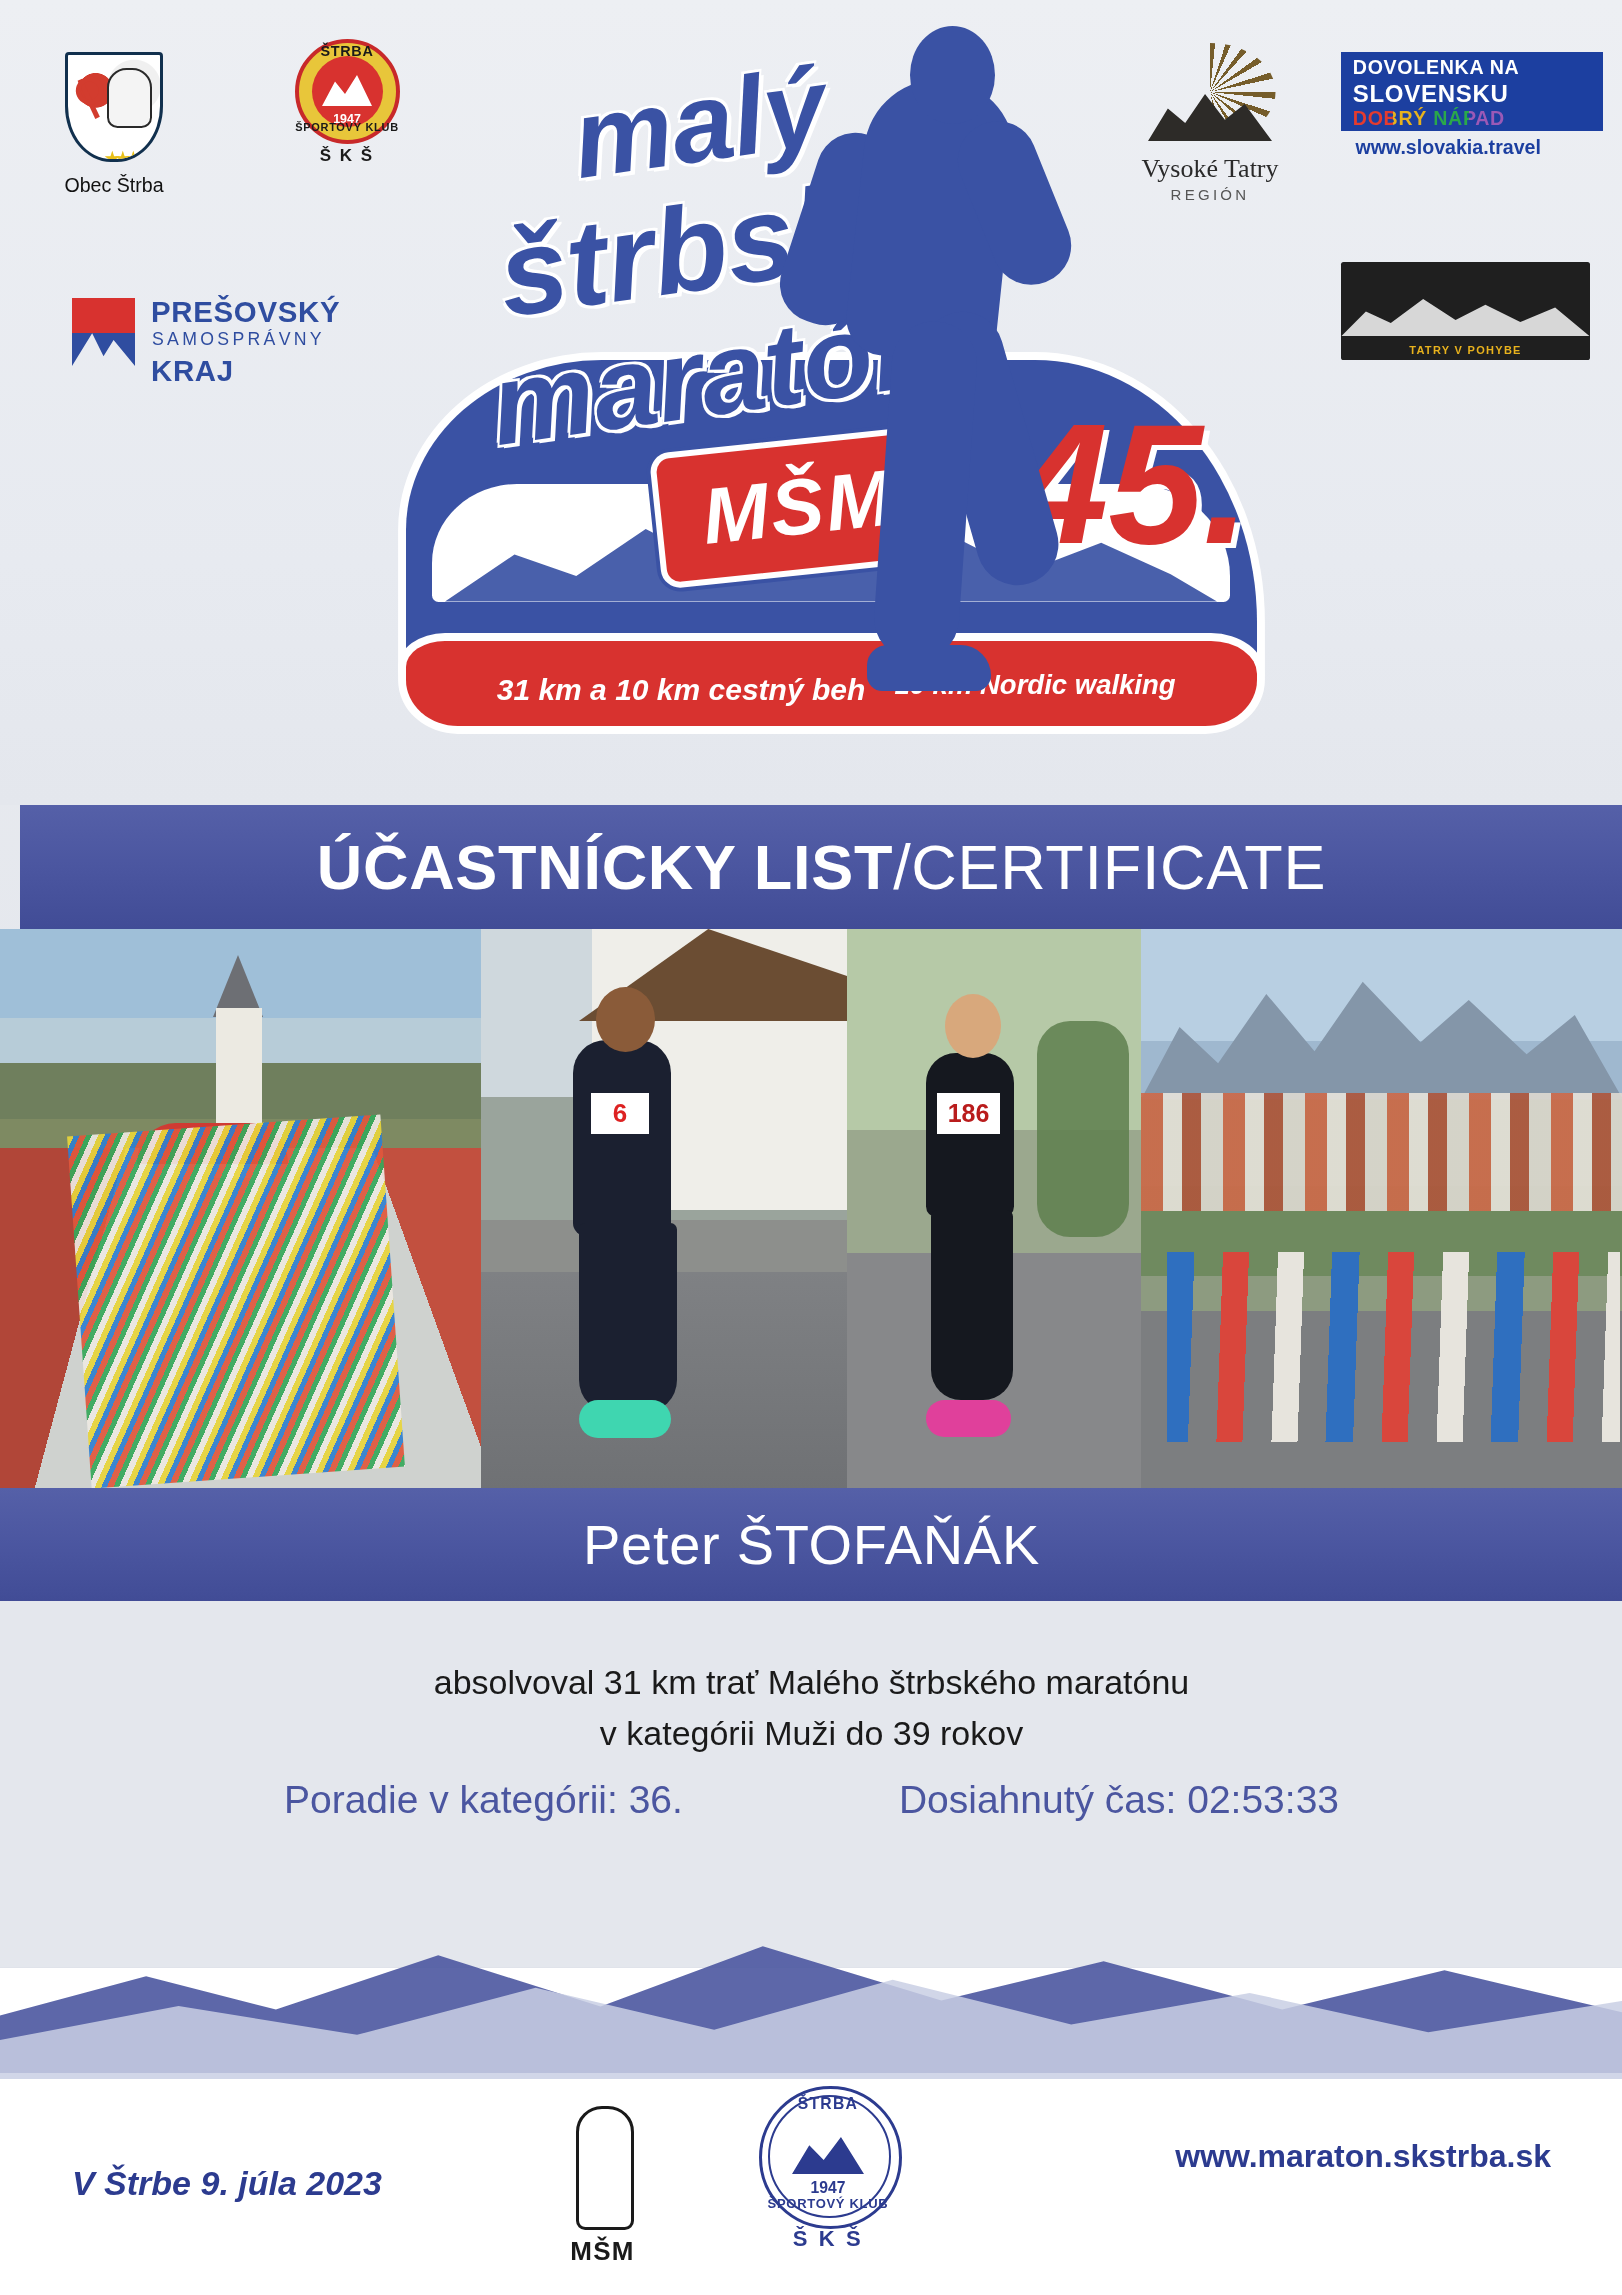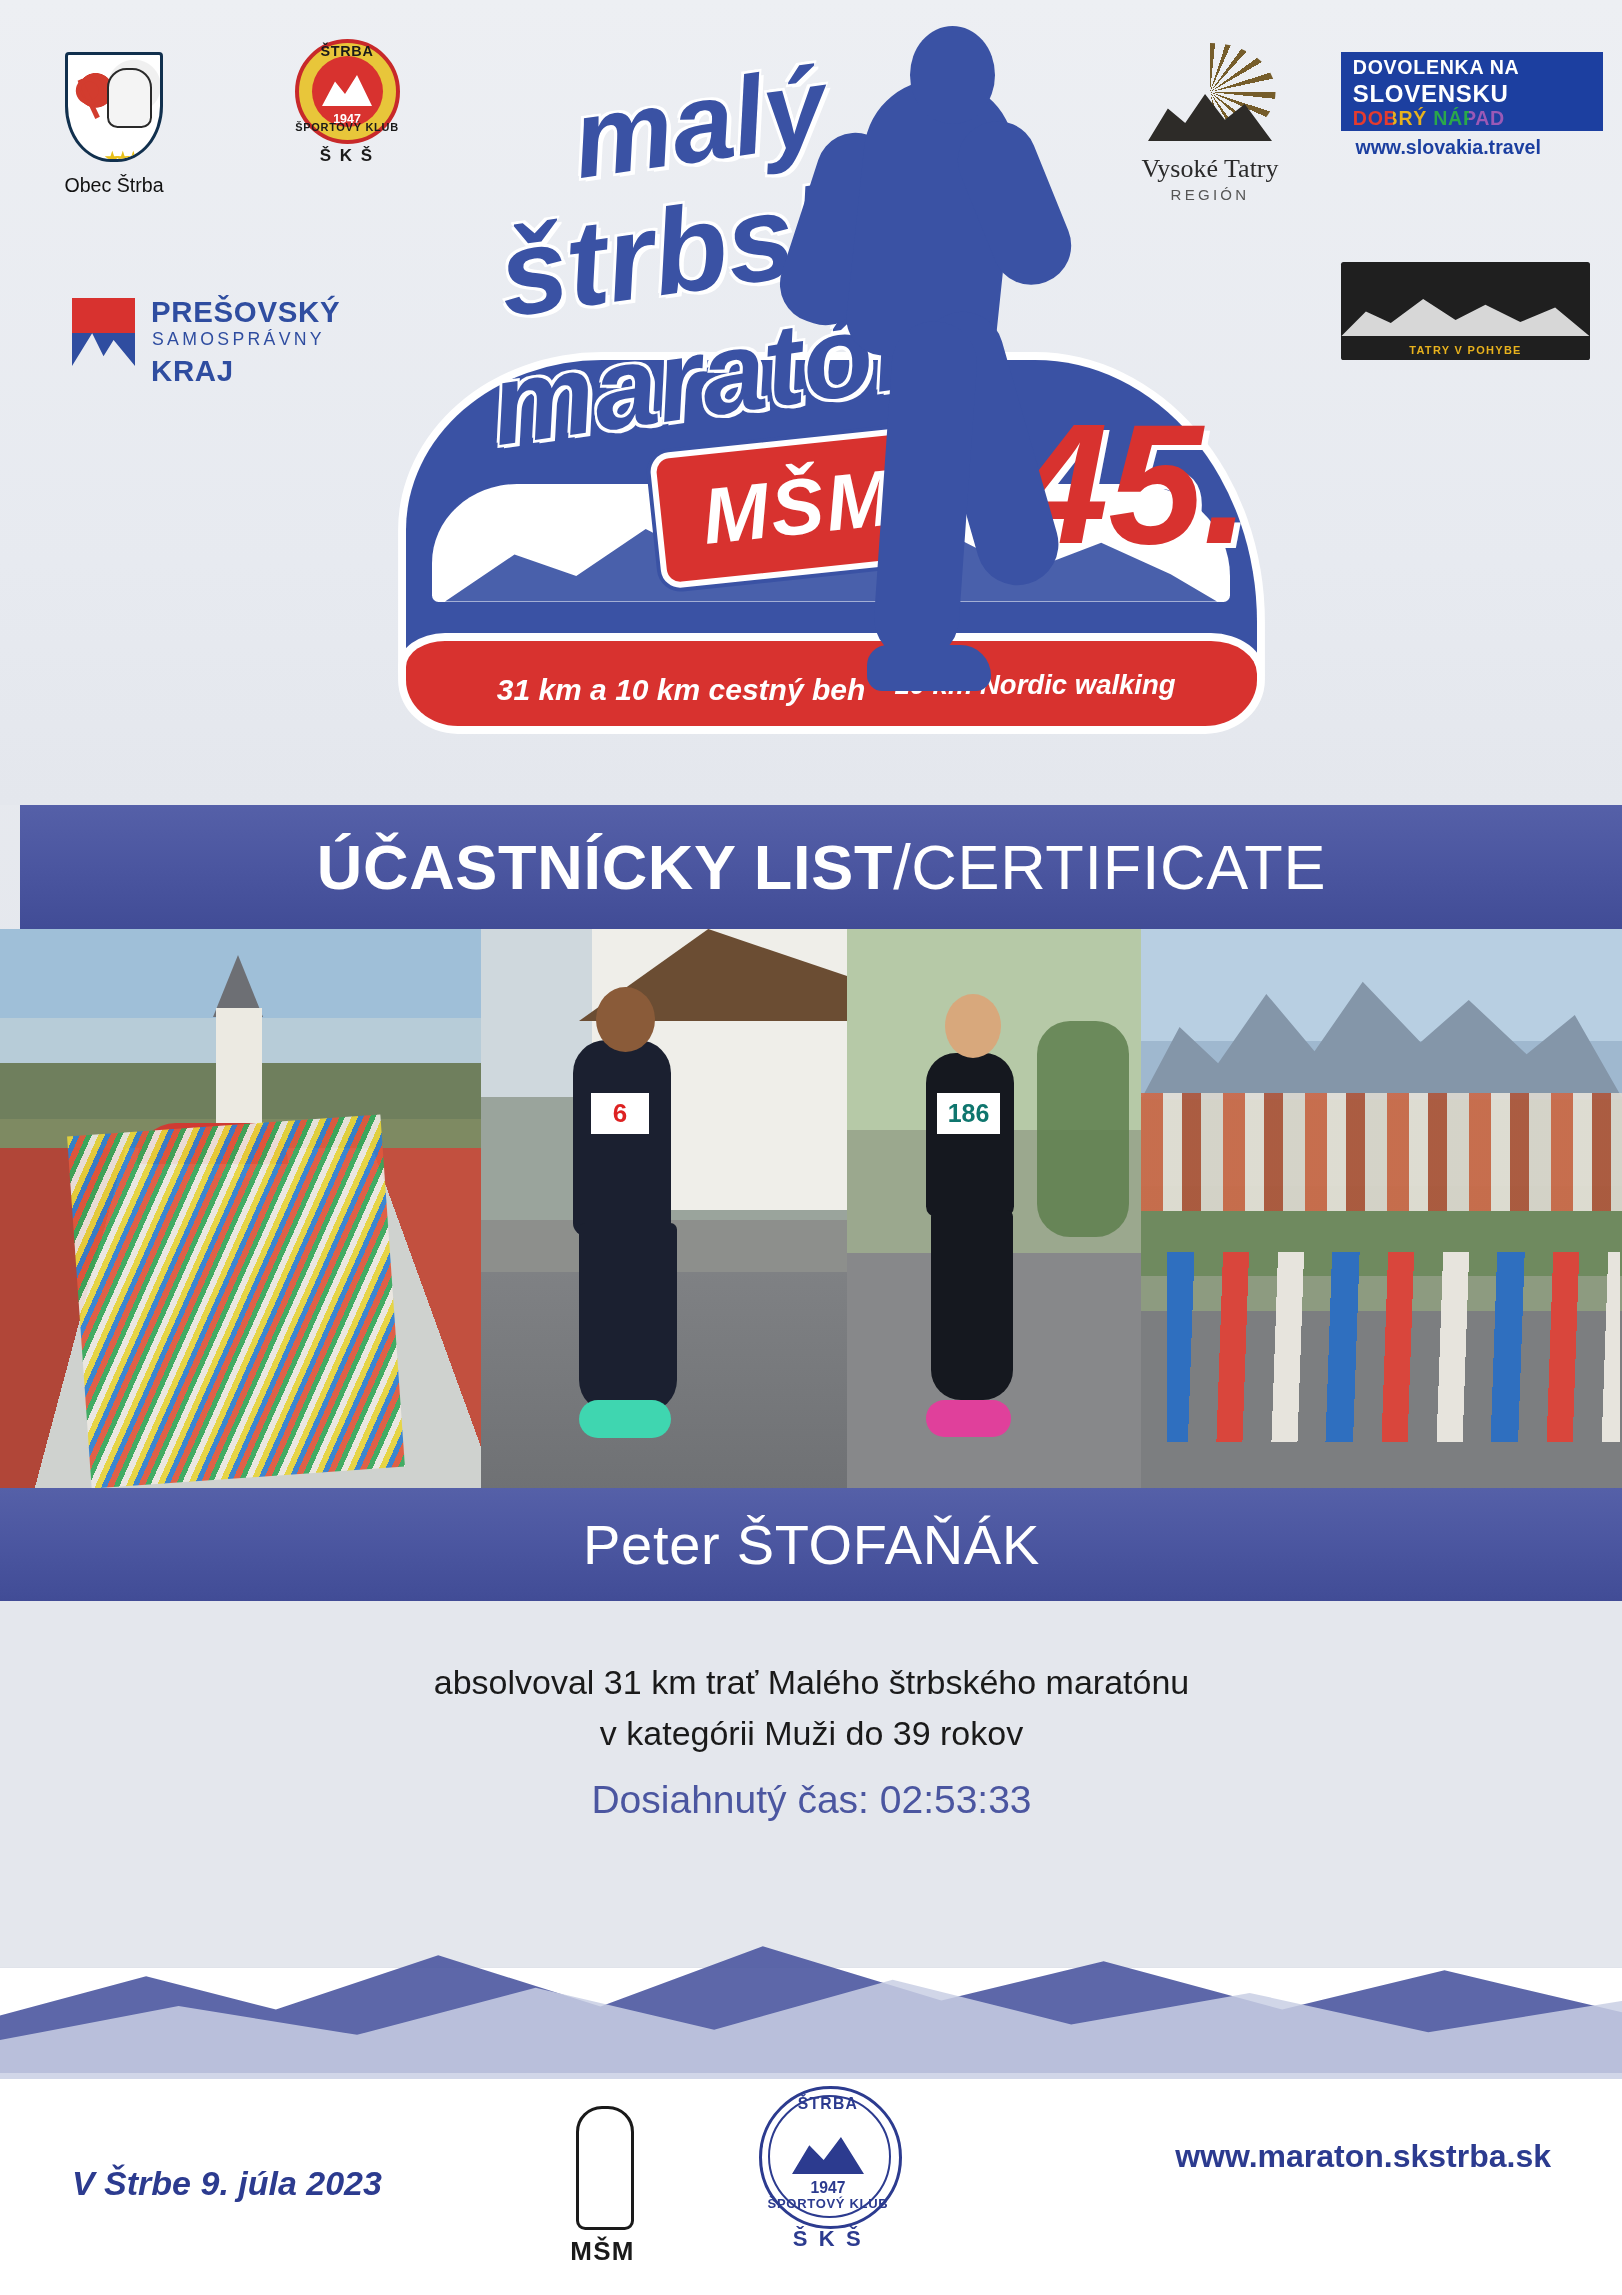--- a/index.html
+++ b/index.html
@@ -416,21 +416,21 @@
   .p3 .runner-body {
     position:absolute; left:79px; top:124px; width:88px; height:164px;
     background:#15181f; border-radius:30px 30px 10.5px 10.5px;
   }
   .p3 .runner-head {
     position:absolute; left:98px; top:65px; width:56px; height:64px;
     background:#d8a87c; border-radius:50%;
   }
   .p3 .bib {
     position:absolute; left:90px; top:164px; width:63px; height:41px;
-    background:#ffffff; color:#0f766e; font-weight:bold; font-size:25px;
+    background:#ffffff; color:#b91c1c; font-weight:bold; font-size:25px;
     display:flex; align-items:center; justify-content:center;
   }
   .p3 .legs {
     position:absolute; left:84px; top:281px; width:82px; height:190px;
     background:#15181f; border-radius:6.5px 6.5px 30px 30px;
   }
   .p3 .shoe-p {
     position:absolute; left:79px; top:471px; width:85px; height:37px;
     background:#e0409b; border-radius:18.3px;
   }
@@ -732,20 +732,21 @@
 
   <div class="name-bar">
     <span class="nm">Peter ŠTOFAŇÁK</span>
   </div>
 
   <div class="body-area">
     <div class="line">absolvoval 31 km trať Malého štrbského maratónu</div>
     <div class="line">v kategórii Muži do 39 rokov</div>
 
     <div class="results">
+      <div class="res">Poradie v kategórii: 36.</div>
       <div class="res">Dosiahnutý čas: 02:53:33</div>
     </div>
   </div>
 
   <div class="footer">
     <div class="wave"></div>
     <div class="wave2"></div>
 
     <div class="date">V Štrbe 9. júla 2023</div>
 

